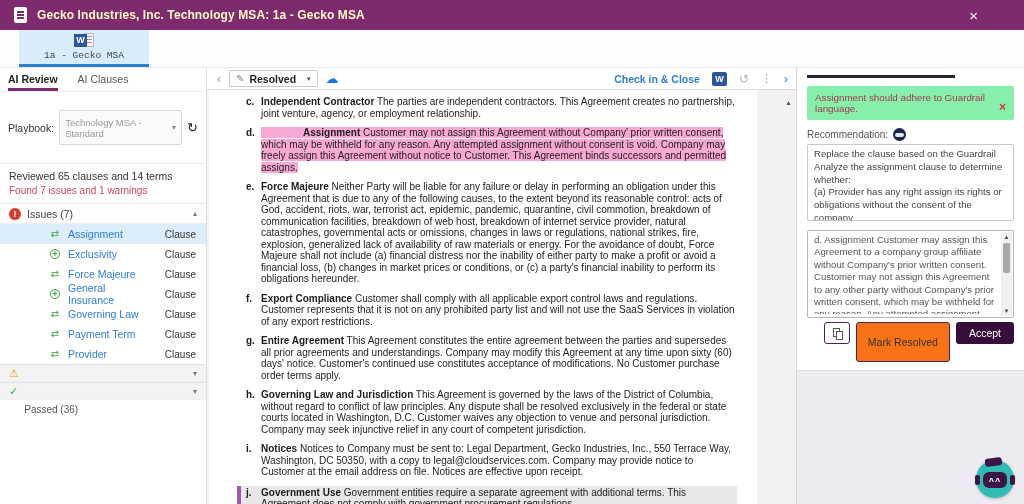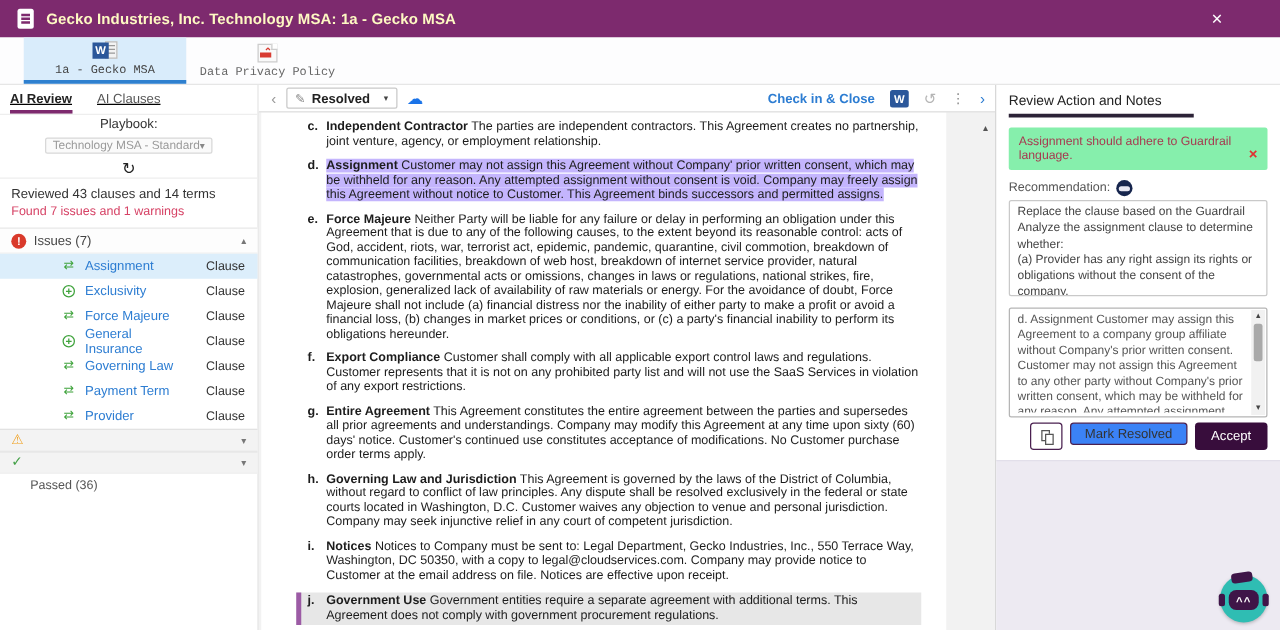--- a/index.html
+++ b/index.html
@@ -29,27 +29,27 @@
   .pdf-ic { width:16px; height:15px; position:relative; background:#f9f9f9; border:1px solid #ccc; }
   .pdf-ic .fold { position:absolute; right:-1px; top:-1px; width:5px; height:5px; background:#fff; border-left:1px solid #ccc; border-bottom:1px solid #ccc; }
   .pdf-ic .band { position:absolute; left:1px; right:4px; bottom:3px; height:4px; background:#d83b31; }
   .pdf-ic .a { position:absolute; left:4px; top:1px; color:#d83b31; font-size:8px; font-weight:bold; }
 
   
   .main { flex:1; display:flex; min-height:0; }
 
   
   .sidebar { width:207px; flex:0 0 207px; border-right:1px solid #e0e0e0; display:flex; flex-direction:column; font-size:11px; background:#fff; }
-  .ai-tabs { display:flex; gap:20px; padding:5px 0 0 8px; height:23px; flex:0 0 23px;text-decoration:underline; }
+  .ai-tabs { display:flex; gap:20px; padding:5px 0 0 8px; height:23px; flex:0 0 23px; }
   .ai-tab { font-size:10.5px; color:#555; padding-bottom:4px; cursor:pointer; }
   .ai-tab.active { color:#222; font-weight:bold; border-bottom:3px solid #7d2a6e; }
-  .playbook { display:flex; align-items:center; gap:5px; padding:1px 8px; border-top:1px solid #eee;flex-direction:column; }
+  .playbook { display:flex; align-items:center; gap:5px; padding:18px 8px; border-top:1px solid #eee; }
   .playbook .plabel { font-size:10.5px; color:#333; }
   .pb-select { flex:1; display:flex; align-items:center; border:1px solid #d8d8d8; background:#fafafa;
-    border-radius:2px; height:18px; padding:0 5px; color:#9a9a9a; font-size:9.5px; cursor:pointer; }
+    border-radius:2px; height:35px; padding:0 5px; color:#9a9a9a; font-size:9.5px; cursor:pointer; }
   .pb-select .car { margin-left:auto; font-size:8px; color:#888; }
   .refresh { color:#222; font-size:13px; cursor:pointer; line-height:1; }
   .stats { padding:6px 9px 7px; border-top:1px solid #eee; }
   .stats .l1 { font-size:10.5px; color:#333; margin-bottom:3px; }
   .stats .l2 { font-size:10px; color:#d64265; }
   .sec-head { display:flex; align-items:center; gap:6px; padding:0 9px; height:21px;
     border-top:1px solid #e8e8e8; border-bottom:1px solid #efefef; background:#fdfdfd; cursor:pointer; }
   .sec-head .nm { font-size:10.5px; color:#444; }
   .sec-head .car { margin-left:auto; font-size:8px; color:#777; }
   .issue-dot { width:12px; height:12px; border-radius:50%; background:#d93a2b; color:#fff; font-size:9px;
@@ -86,21 +86,21 @@
   .tb-dots { color:#8a8a8a; font-size:11px; cursor:pointer; }
   .tb-next { color:#2d7dd2; font-size:12px; cursor:pointer; }
 
   .viewport { flex:1; position:relative; min-height:0; overflow:hidden; }
   .page { position:absolute; left:2px; top:0; bottom:0; width:548px; background:#fff;
     padding:6px 20px 0 37px; overflow:hidden; }
   .para { display:flex; margin-bottom:8px; font-size:10px; line-height:11.5px; color:#1c1c1c; }
   .para .let { width:15px; flex:0 0 15px; font-weight:bold; }
   .para .body { flex:1; }
   .para b { font-weight:bold; }
-  .hl-blue { background:#c4b5fd; }
+  .hl-blue { background:#f9a8d4;padding-left:42px; }
   .para.gray { background:#e7e7e7; border-left:4px solid #9c5ba5; margin-left:-9px; padding:1px 0 2px 5px; }
   .vscroll { position:absolute; right:3px; top:8px; bottom:4px; width:9px; }
   .vscroll .up { color:#555; font-size:8px; text-align:center; display:block; }
   .vscroll .thumb { width:5px; height:52px; background:#c8c8c8; border-radius:3px; margin:3px auto 0; }
 
   
   .panel { width:228px; flex:0 0 228px; border-left:1px solid #d8d8d8; display:flex; flex-direction:column; background:#fff; }
   .panel-inner { padding:7px 10px 8px; }
   .panel-title { font-size:11px; color:#222; padding-bottom:4px; }
   .panel-title-bar { width:148px; height:3px; background:#2c2337; margin-bottom:8px; }
@@ -118,22 +118,22 @@
   .draft .sb { position:absolute; right:1px; top:1px; bottom:1px; width:11px; background:#f1f1f1; }
   .draft .sb .a { display:block; text-align:center; font-size:7px; color:#444; line-height:10px; }
   .draft .sb .a.dn { position:absolute; bottom:0; left:0; right:0; }
   .draft .sb .th { position:absolute; top:11px; left:2px; width:7px; height:30px; background:#a9a9a9; border-radius:2px; }
   .why { text-align:right; font-size:9.8px; color:#2d7dd2; margin:2px 0 8px; cursor:pointer; }
   .btns { display:flex; justify-content:flex-end; gap:6px; }
   .copy-btn { width:26px; height:22px; border:1px solid #4a2050; border-radius:3px; background:#fff;
     position:relative; cursor:pointer; }
   .copy-btn .r1 { position:absolute; left:8px; top:5px; width:7px; height:9px; border:1px solid #555; background:#fff; }
   .copy-btn .r2 { position:absolute; left:11px; top:8px; width:7px; height:9px; border:1px solid #555; background:#fff; }
-  .btn-outline { border:1px solid #4a2050; border-radius:3px; background:#3b82f6; color:#333; font-size:10.5px;
-    padding:0 11px; height:18px; cursor:pointer; font-family:inherit; }
+  .btn-outline { border:1px solid #4a2050; border-radius:3px; background:#f97316; color:#333; font-size:10.5px;
+    padding:0 11px; height:40px; cursor:pointer; font-family:inherit; }
   .btn-accept { border:none; border-radius:3px; background:#380d3c; color:#fff; font-size:10.5px;
     padding:0 13px; height:22px; cursor:pointer; font-family:inherit; }
   .panel-rest { flex:1; background:#edeaf2; border-top:1px solid #e2dfea; }
 
   
   .robot { position:absolute; right:10px; bottom:6px; width:38px; height:38px; border-radius:50%;
     background:#2fbdb3; cursor:pointer; box-shadow:0 1px 3px rgba(0,0,0,.25); }
   .robot .band { position:absolute; left:9px; top:-2px; width:17px; height:8px; background:#3f1548; border-radius:3px; transform:rotate(-8deg); }
   .robot .ear { position:absolute; top:15px; width:5px; height:10px; background:#3f1548; border-radius:2px; }
   .robot .ear.l { left:-1px; } .robot .ear.r { right:-1px; }
@@ -156,47 +156,39 @@
       <span class="word-ic">
           <span class="pg">
             <i></i>
             <i></i>
             <i></i>
           </span>
           <i class="w">W</i>
         </span>
       <span class="lbl">1a - Gecko MSA</span>
     </div>
-    <div class="dtab">
-      <span class="pdf-ic">
-          <span class="fold"></span>
-          <span class="a">⌃</span>
-          <span class="band"></span>
-        </span>
-      <span class="lbl">Data Privacy Policy</span>
-    </div>
   </div>
 
   <div class="main">
 
     <aside class="sidebar">
       <div class="ai-tabs">
         <span class="ai-tab active">AI Review</span>
         <span class="ai-tab">AI Clauses</span>
       </div>
       <div class="playbook">
         <span class="plabel">Playbook:</span>
         <span class="pb-select">
           <span>Technology MSA - Standard</span>
           <span class="car">▾</span>
         </span>
         <span class="refresh">↻</span>
       </div>
       <div class="stats">
-        <div class="l1">Reviewed 43 clauses and 14 terms</div>
+        <div class="l1">Reviewed 65 clauses and 14 terms</div>
         <div class="l2">Found 7 issues and 1 warnings</div>
       </div>
       <div class="sec-head">
         <span class="issue-dot">!</span>
         <span class="nm">Issues (7)</span>
         <span class="car">▴</span>
       </div>
       <div id="issues-list">
           <div class="issue-row sel">
             <span class="ic">⇄</span>
@@ -300,21 +292,20 @@
           </div>
         <div class="vscroll">
           <span class="up">▴</span>
           <span class="thumb"></span>
         </div>
       </div>
     </section>
 
     <aside class="panel">
       <div class="panel-inner">
-        <div class="panel-title">Review Action and Notes</div>
         <div class="panel-title-bar"></div>
         <div class="alert">
           <span class="msg">Assignment should adhere to Guardrail language.</span>
           <span class="x">×</span>
         </div>
         <div class="rec-label">
           <span>Recommendation:</span>
           <span class="ai-badge"></span>
         </div>
         <div class="rec-box">Replace the clause based on the Guardrail Analyze the assignment clause to determine whether:

